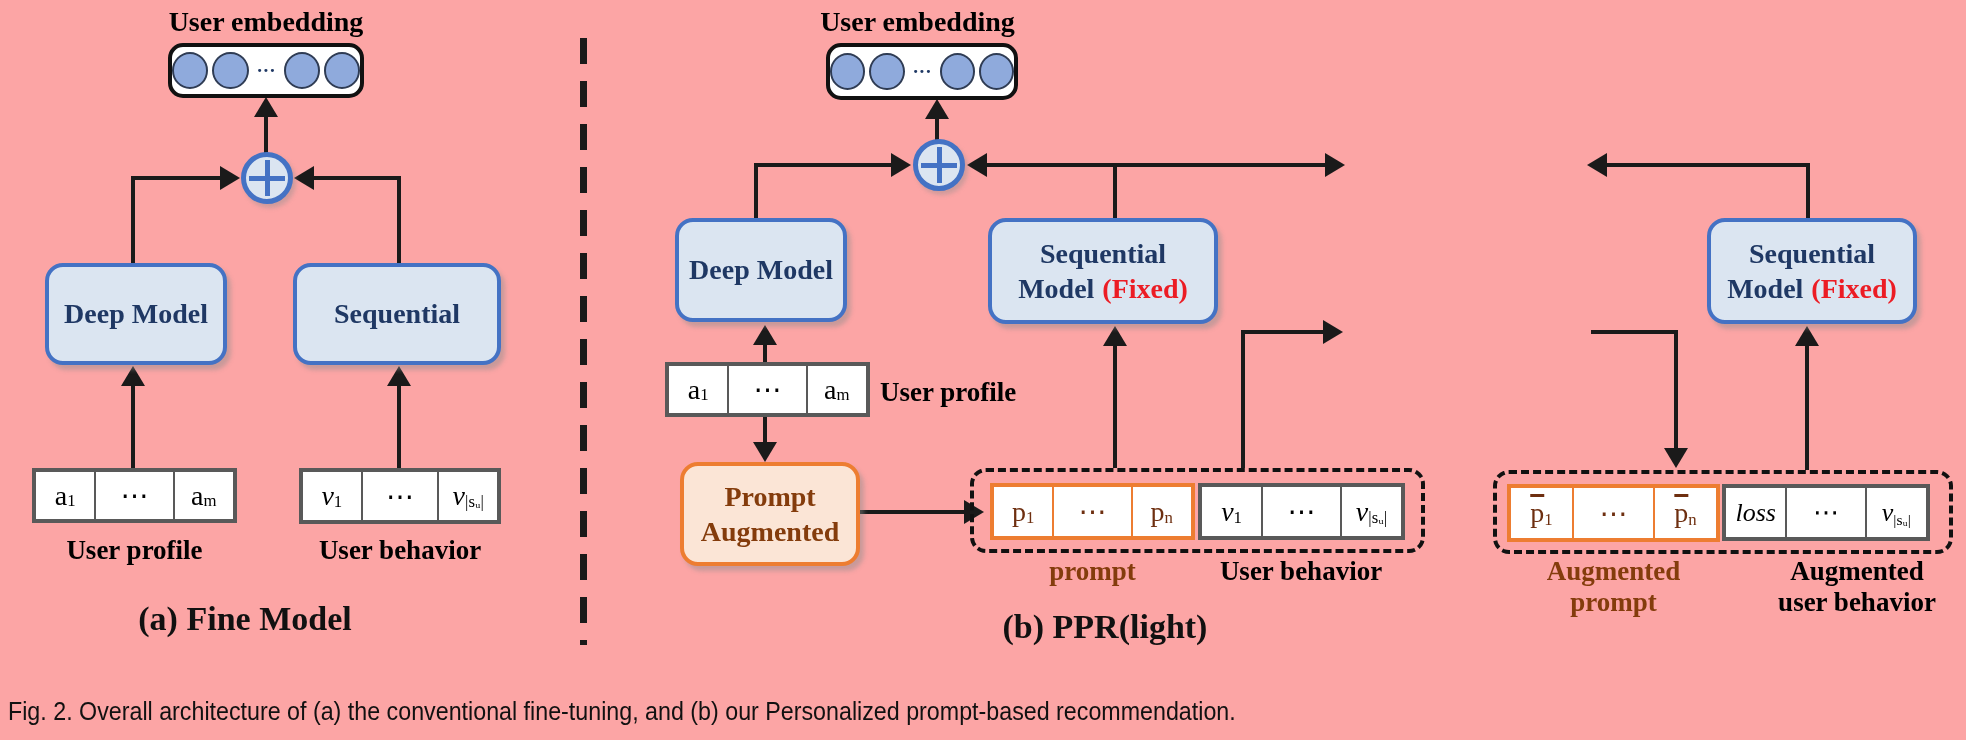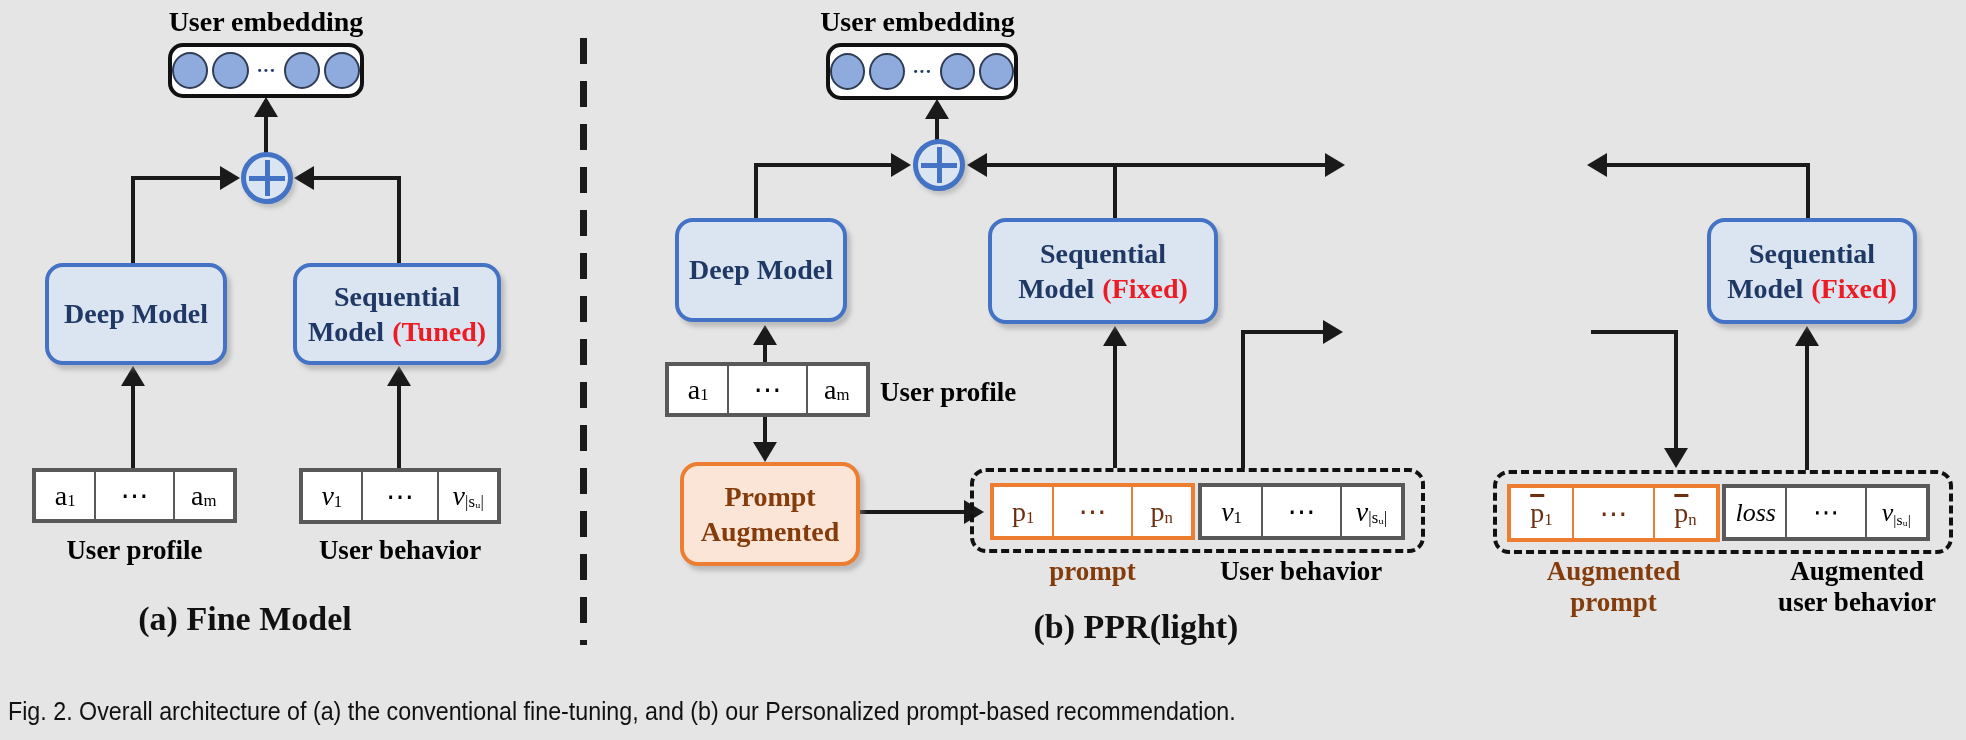--- a/index.html
+++ b/index.html
@@ -1,16 +1,16 @@
 <!DOCTYPE html>
 <html><head>
 <meta charset="utf-8">
 <style>
   html,body{margin:0;padding:0;background:#fff;}
-  #fig{position:relative;width:1966px;height:740px;background:#e5e5e5;overflow:hidden;
+  #fig{position:relative;width:1966px;height:740px;background:#fca5a5;overflow:hidden;
        font-family:"Liberation Serif","DejaVu Serif",serif;}
 
   
   .hl,.vl{position:absolute;background:#1a1a1a;z-index:1;}
   .hl{height:4px;}
   .vl{width:4px;}
   .ah{position:absolute;width:0;height:0;z-index:1;}
   .ah-up{border-left:12px solid transparent;border-right:12px solid transparent;border-bottom:20px solid #1a1a1a;}
   .ah-down{border-left:12px solid transparent;border-right:12px solid transparent;border-top:20px solid #1a1a1a;}
   .ah-left{border-top:12px solid transparent;border-bottom:12px solid transparent;border-right:20px solid #1a1a1a;}
@@ -94,23 +94,20 @@
   <div class="vl" style="left:397px;top:176px;height:87px;"></div>
   <div class="hl" style="left:314px;top:176px;width:87px;"></div>
   <div class="ah ah-left" style="left:294px;top:166px;"></div>
 
   <div class="model-box blue-box" style="left:45px;top:263px;width:182px;height:102px;">
     <div>Deep Model</div>
   </div>
 
   <div class="model-box blue-box" style="left:293px;top:263px;width:208px;height:102px;">
     <div>Sequential</div>
-    <div>
-      <span>Model</span><span class="red paren">(Tuned)</span>
-    </div>
   </div>
 
   <div class="ah ah-up" style="left:121px;top:366px;"></div>
   <div class="vl" style="left:131px;top:383px;height:85px;"></div>
   <div class="ah ah-up" style="left:387px;top:366px;"></div>
   <div class="vl" style="left:397px;top:383px;height:85px;"></div>
 
   <div class="token-table" style="left:32px;top:468px;width:205px;height:55px;">
       <div class="cell">
         <span>a</span>
@@ -297,17 +294,17 @@
     </div>
   <div class="lbl brown" style="left:1507px;top:556px;width:213px;">
     <div>Augmented</div>
     <div>prompt</div>
   </div>
   <div class="lbl" style="left:1744px;top:556px;width:226px;">
     <div>Augmented</div>
     <div>user behavior</div>
   </div>
 
-  <div class="panel-caption" style="left:986px;top:608px;width:300px;">(b) PPR(light)</div>
+  <div class="panel-caption" style="left:955px;top:608px;width:300px;">(b) PPR(light)</div>
 
   <div class="fig-caption" style="left:8px;top:697px;">Fig. 2. Overall architecture of (a) the conventional fine-tuning, and (b) our Personalized prompt-based recommendation.</div>
 
 </div>
 
 </body></html>

